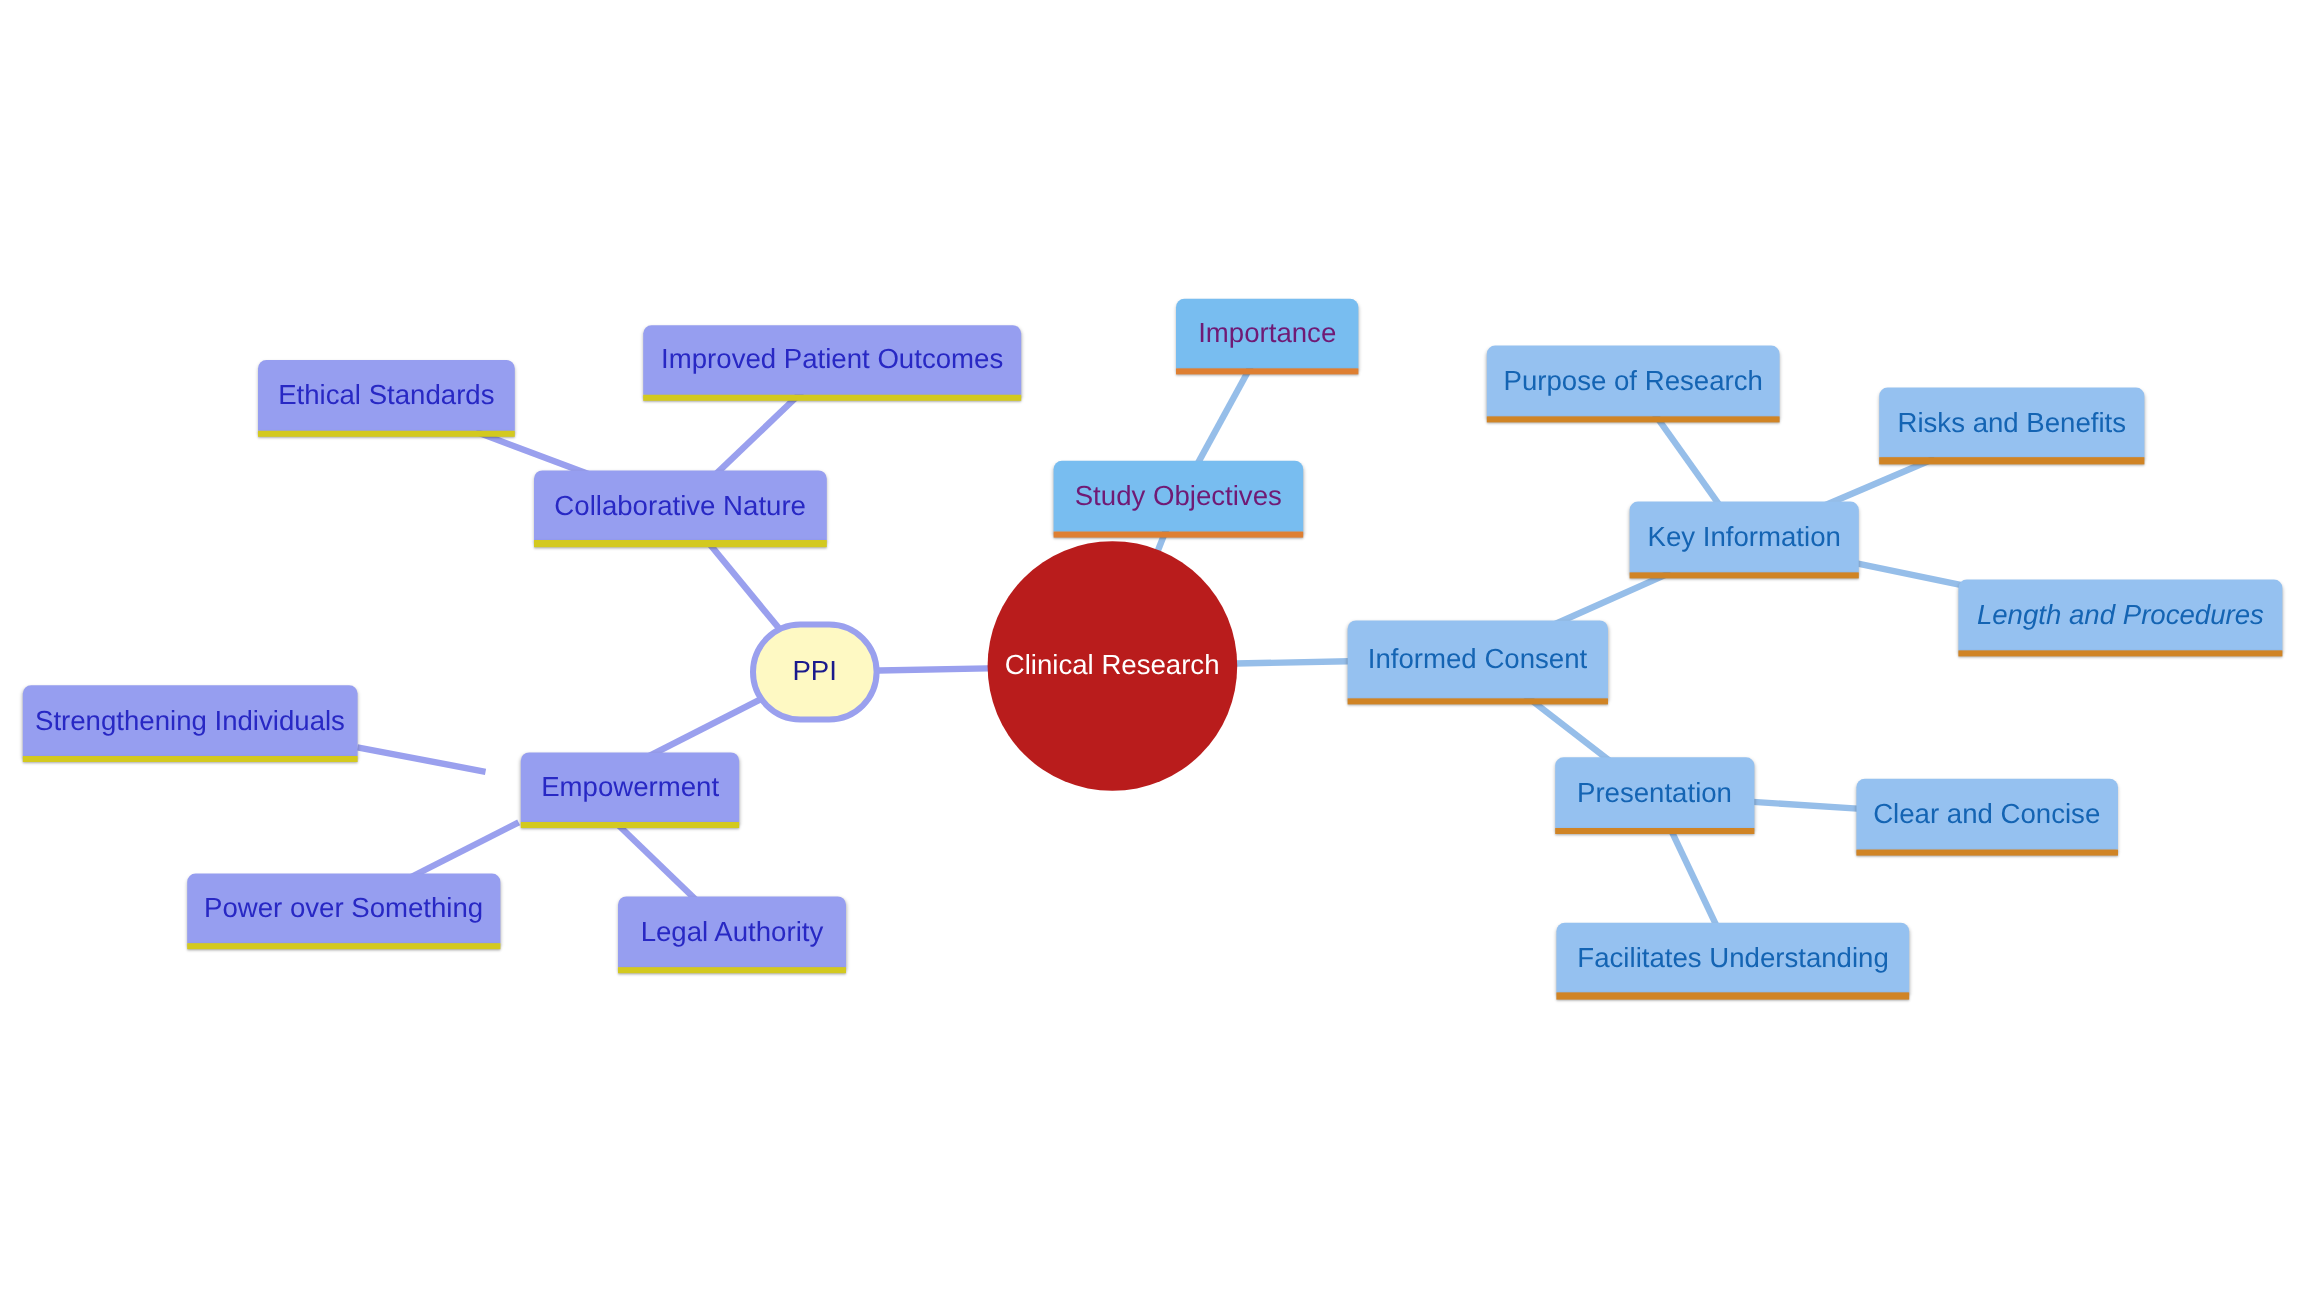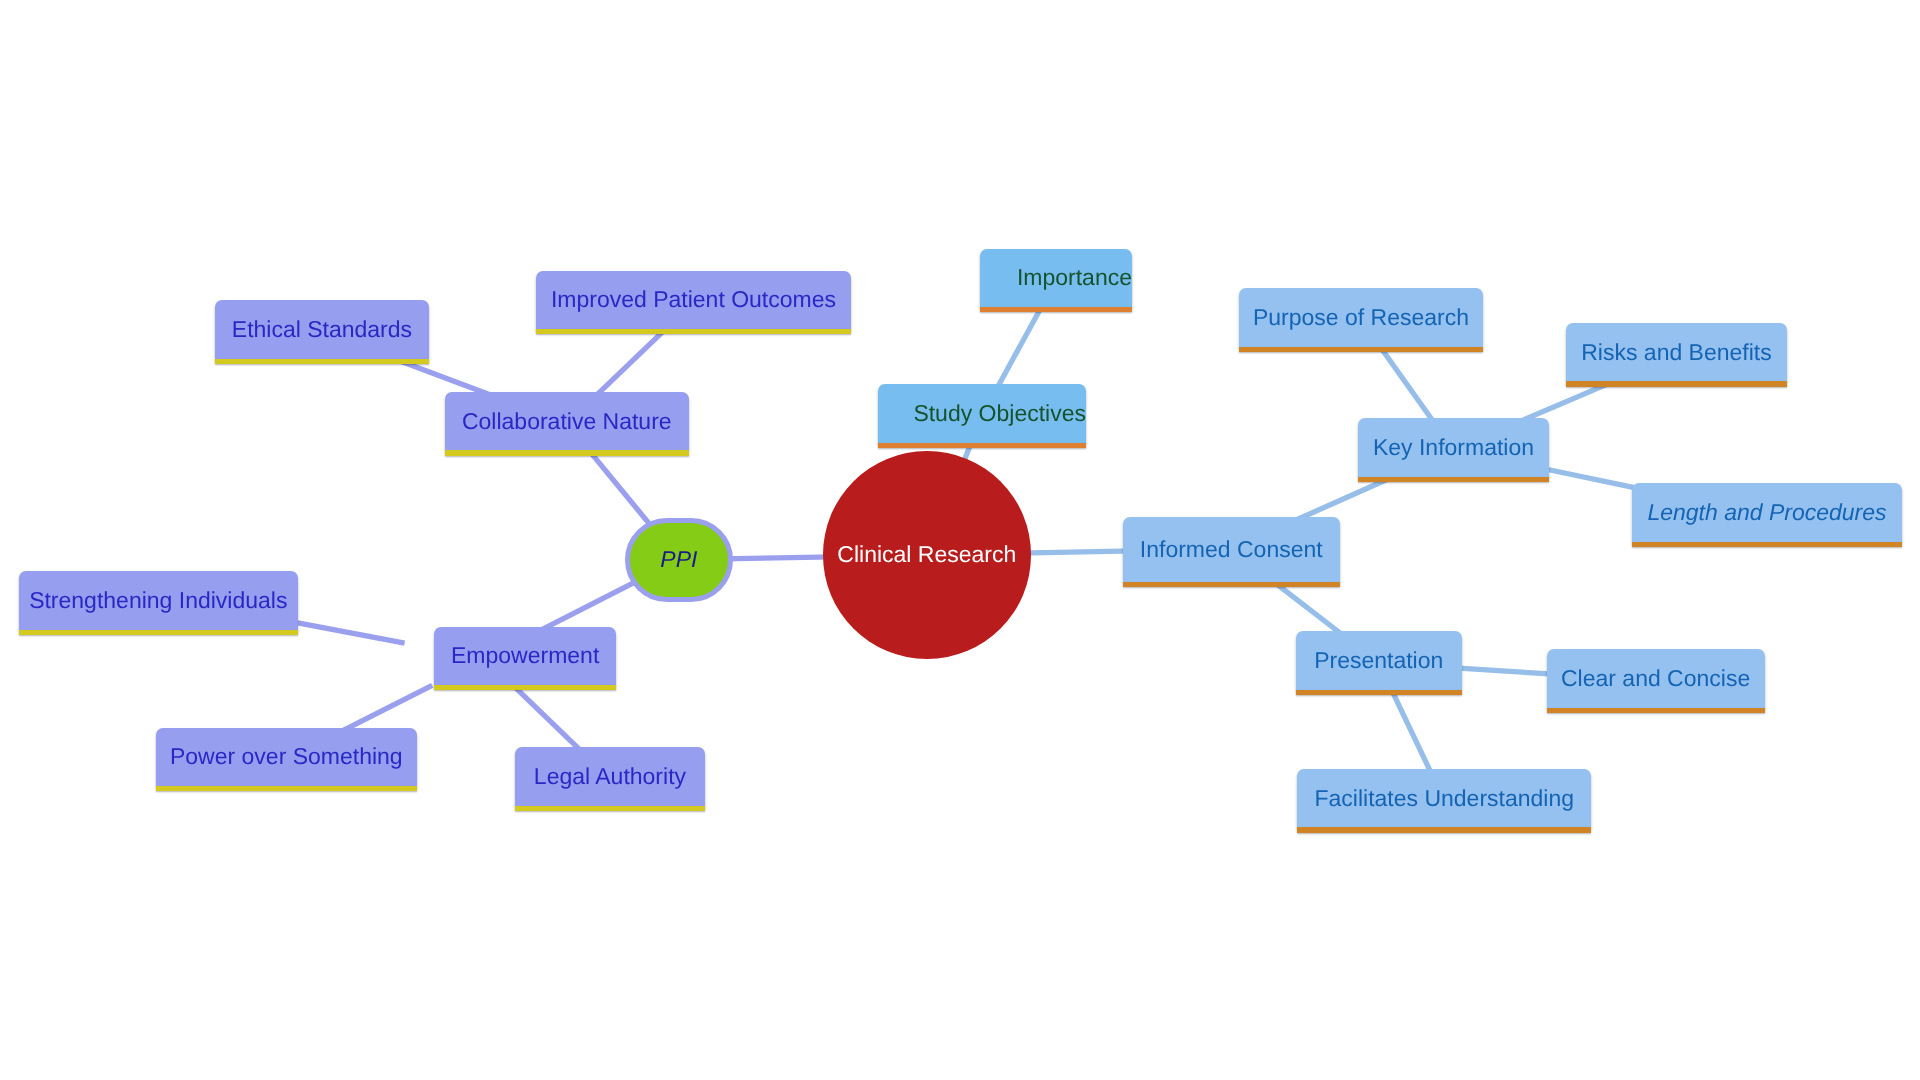--- a/index.html
+++ b/index.html
@@ -16,28 +16,28 @@
   .node{position:absolute;box-sizing:border-box;display:flex;align-items:center;
         justify-content:center;white-space:nowrap;font-size:23px;line-height:1;
         border-radius:7px 7px 0 0;box-shadow:0 2px 3px rgba(0,0,0,0.28);}
   .node .label{display:block;transform:translateZ(0);}
   .node .accent{position:absolute;left:0;right:0;top:100%;height:5.2px;display:block;
                 box-shadow:0 1px 2px rgba(0,0,0,0.30);}
 
   
   .node.purple      { background:#969ef0; color:#2828c4; }
   .node.purple      .accent{ background:#d3c91f; }
-  .node.blue-dark   { background:#78bdf0; color:#14532d;justify-content:flex-end; }
+  .node.blue-dark   { background:#78bdf0; color:#701a75; }
   .node.blue-dark   .accent{ background:#de7f32; }
   .node.blue-light  { background:#95c1f0; color:#1464b3; }
   .node.blue-light  .accent{ background:#d08425; }
 
   
-  .node.ppi{background:#84cc16;border:5.3px solid #9aa0ee;border-radius:42px;
-            color:#1a1a8c;box-shadow:none;font-style:italic;}
+  .node.ppi{background:#fef9c3;border:5.3px solid #9aa0ee;border-radius:42px;
+            color:#1a1a8c;box-shadow:none;}
 
   
   .rootnode{position:absolute;border-radius:50%;background:#b91c1c;color:#ffffff;
             display:flex;align-items:center;justify-content:center;font-size:23px;
             line-height:1;white-space:nowrap;}
   .rootnode .label{display:block;transform:translateZ(0);}
 </style>
 </head>
 <body>
 

